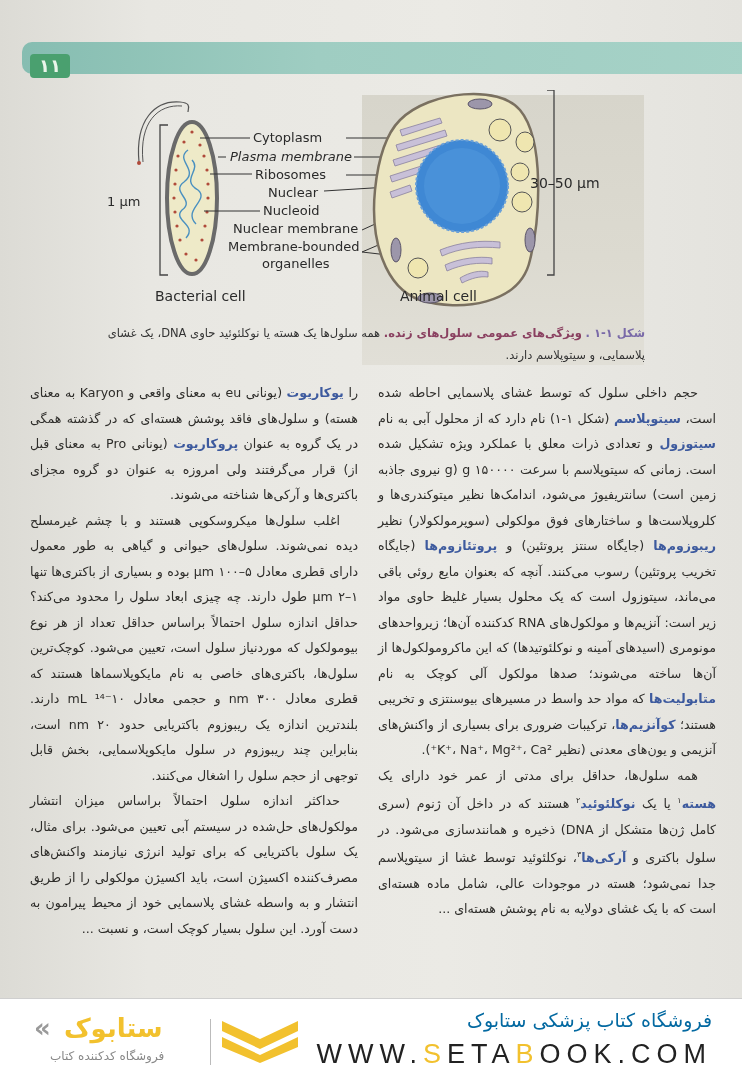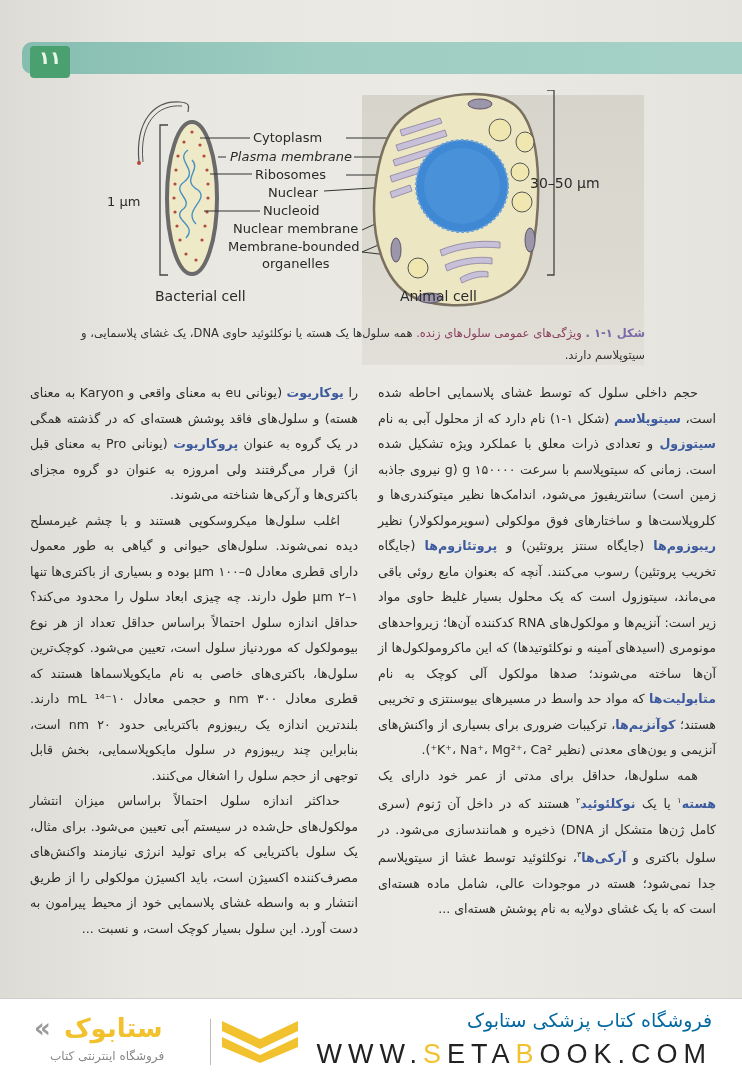--- a/index.html
+++ b/index.html
@@ -15,21 +15,21 @@
     background: linear-gradient(90deg, #dcdbd5 0%, #e8e7e2 20%, #ebeae5 60%, #e4e3de 100%);
     overflow: hidden;
   }
   
   .header-band {
     position: absolute; left: 22px; top: 42px; width: 740px; height: 32px;
     background: linear-gradient(90deg, #86bdb1 0%, #9fcdc2 40%, #a6d2c7 100%);
     border-radius: 10px 0 0 10px;
   }
   .page-num {
-    position: absolute; left: 30px; top: 46px; width: 40px; height: 32px;
+    position: absolute; left: 30px; top: 54px; width: 40px; height: 24px;
     background: #4aa06f; color: #eaf5ea; border-radius: 4px;
     font-size: 18px; font-weight: bold; text-align: center; line-height: 24px;
     letter-spacing: 2px;
   }
   .chapter-title {
     position: absolute; left: 70px; top: 46px; width: 200px; height: 24px;
     direction: rtl; text-align: right;
     font-size: 15px; font-weight: bold; color: #2b3b36; line-height: 24px;
   }
   
@@ -43,21 +43,21 @@
   .fig-label {
     position: absolute; font-size: 13px; color: #2a2a2a;
     font-family: "DejaVu Sans", sans-serif; white-space: nowrap;
   }
   .caption {
     position: absolute; left: 60px; top: 322px; width: 585px;
     direction: rtl; text-align: right; font-size: 11.5px; line-height: 22px;
     color: #333;
   }
   .caption .fig-no { color: #7a6aa8; font-weight: bold; }
-  .caption .fig-title { color: #8a4060; font-weight: normal; }
+  .caption .fig-title { color: #8a4060; font-weight: bold; }
   
   .col {
     position: absolute; direction: rtl; text-align: justify;
     font-size: 12.6px; line-height: 25.5px; color: #2e2d2a;
   }
   .col-right { left: 378px; top: 380px; width: 338px; }
   .col-left { left: 30px; top: 380px; width: 328px; }
   .col p { margin: 0; }
   .col p.indent { text-indent: 18px; }
   .term { color: #3d5a9e; font-weight: bold; }
@@ -214,19 +214,19 @@
 
 <div class="footer">
   <div class="logo-wrap">
     <svg width="80" height="46" viewBox="0 0 80 46" style="position:absolute;left:190px;top:6px;">
       <path d="M2 4 L40 22 L78 4 L78 14 L40 32 L2 14 Z" fill="#f2c12e"></path>
       <path d="M2 20 L40 38 L78 20 L78 30 L40 46 L2 30 Z" fill="#f2c12e"></path>
     </svg>
     <div class="logo-divider"></div>
     <div style="position:absolute;left:4px;top:2px;font-size:26px;font-weight:bold;color:#9a9a9a;">«</div>
     <div style="position:absolute;left:34px;top:2px;font-size:26px;font-weight:bold;color:#f2c12e;direction:rtl;">ستابوک</div>
-    <div class="logo-sub">فروشگاه اینترنتی کتاب</div>
+    <div class="logo-sub">فروشگاه کدکننده کتاب</div>
   </div>
   <div class="footer-title">فروشگاه کتاب پزشکی ستابوک</div>
   <div class="footer-url">
     <span>WWW.</span><span class="hl">S</span><span>ETA</span><span class="hl">B</span><span>OOK.COM</span>
   </div>
 </div>
 
 </body></html>

